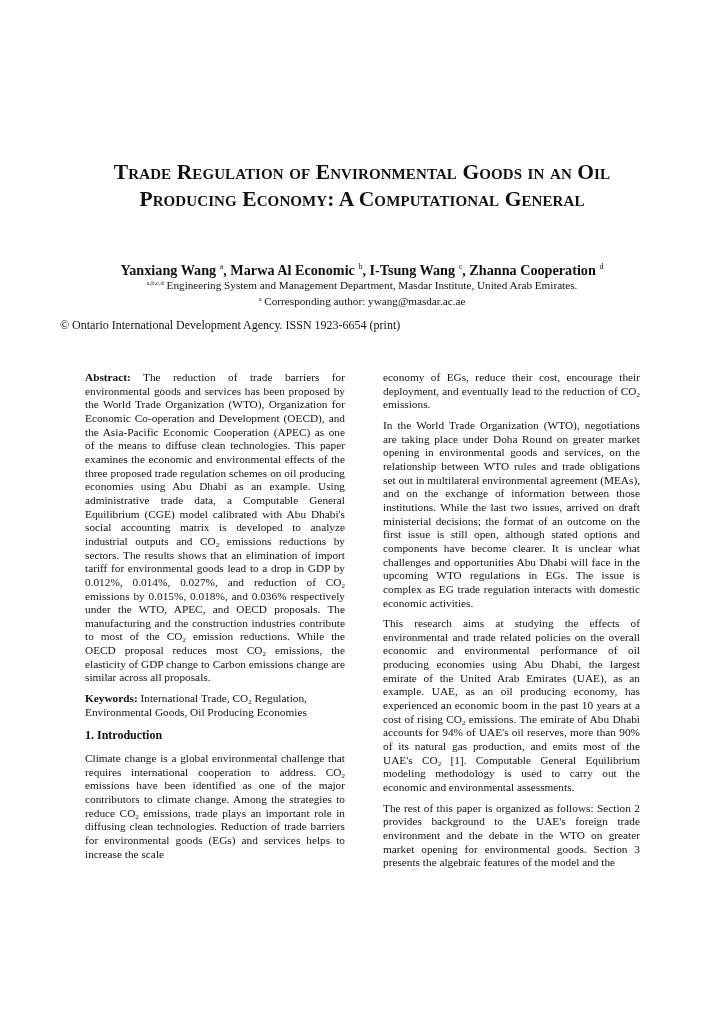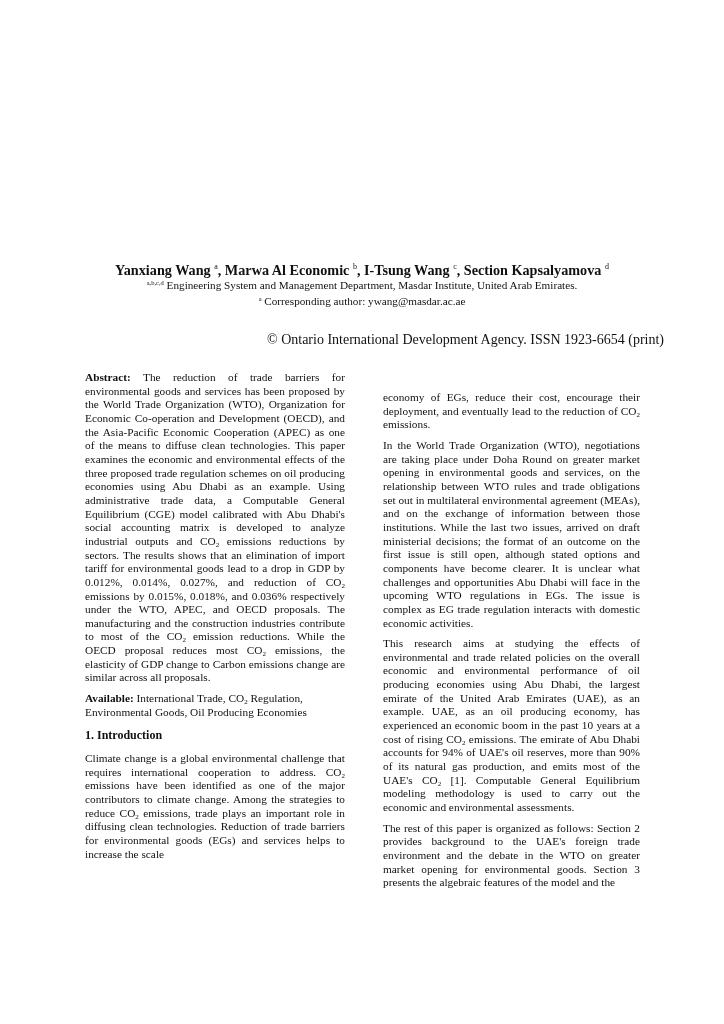--- a/index.html
+++ b/index.html
@@ -18,48 +18,50 @@
       text-align: center; font-weight: bold; font-size: 14.2px; line-height: 16px;
       white-space: nowrap;
     }
     .authors sup { font-size: 8px; font-weight: normal; vertical-align: 6px; }
     .affil {
       position: absolute; left: 60px; width: 604px; top: 276px;
       text-align: center; font-size: 11.2px; line-height: 14px; white-space: nowrap;
     }
     .affil sup { font-size: 6.5px; vertical-align: 4px; }
     .copyright {
-      position: absolute; left: 60px; width: 604px; top: 334px;
-      text-align: right; font-size: 14px; line-height: 12px; white-space: nowrap;
+      position: absolute; left: 60px; width: 604px; top: 319px;
+      text-align: left; font-size: 12px; line-height: 12px; white-space: nowrap;
     }
     .col {
       position: absolute; top: 371px; font-size: 11.3px; line-height: 13.65px;
       text-align: justify;
     }
     .col.left { left: 85px; width: 260px; }
-    .col.right { left: 383px; width: 257px; margin-top: 20px; }
+    .col.right { left: 383px; width: 257px; }
     .col p { margin: 0 0 7px 0; }
     .col .lead { font-weight: bold; }
     .col sub { font-size: 7px; vertical-align: -2px; line-height: 0; }
     .sec-head { font-weight: bold; font-size: 12px; margin: 10px 0 9px 0; }
   </style>
 </head>
 <body>
 
 <div class="title">
+  <span class="line">Trade Regulation of Environmental Goods in an Oil</span>
+  <span class="line">Producing Economy: A Computational General</span>
 </div>
 
 <div class="authors">
   <span>Yanxiang Wang</span>
   <sup>a</sup>,
   <span>Marwa Al Economic</span>
   <sup>b</sup>,
   <span>I-Tsung Wang</span>
   <sup>c</sup>,
-  <span>Section Kapsalyamova</span>
+  <span>Zhanna Cooperation</span>
   <sup>d</sup>
 </div>
 
 <div class="affil">
   <div>
     <sup>a,b,c,d</sup>
     <span>Engineering System and Management Department, Masdar Institute, United Arab Emirates.</span>
   </div>
   <div>
     <sup>a</sup>
@@ -67,21 +69,21 @@
   </div>
 </div>
 
 <div class="copyright">
   <div>© Ontario International Development Agency. ISSN 1923-6654 (print)</div>
 </div>
 
 <div class="col left">
   <p><span class="lead">Abstract:</span><span> The reduction of trade barriers for environmental goods and services has been proposed by the World Trade Organization (WTO), Organization for Economic Co-operation and Development (OECD), and the Asia-Pacific Economic Cooperation (APEC) as one of the means to diffuse clean technologies. This paper examines the economic and environmental effects of the three proposed trade regulation schemes on oil producing economies using Abu Dhabi as an example. Using administrative trade data, a Computable General Equilibrium (CGE) model calibrated with Abu Dhabi's social accounting matrix is developed to analyze industrial outputs and CO</span><sub>2</sub><span> emissions reductions by sectors. The results shows that an elimination of import tariff for environmental goods lead to a drop in GDP by 0.012%, 0.014%, 0.027%, and reduction of CO</span><sub>2</sub><span> emissions by 0.015%, 0.018%, and 0.036% respectively under the WTO, APEC, and OECD proposals. The manufacturing and the construction industries contribute to most of the CO</span><sub>2</sub><span> emission reductions. While the OECD proposal reduces most CO</span><sub>2</sub><span> emissions, the elasticity of GDP change to Carbon emissions change are similar across all proposals.</span></p>
 
-  <p style="text-align:left;"><span class="lead">Available:</span><span> International Trade, CO</span><sub>2</sub><span> Regulation, Environmental Goods, Oil Producing Economies</span></p>
+  <p style="text-align:left;"><span class="lead">Keywords:</span><span> International Trade, CO</span><sub>2</sub><span> Regulation, Environmental Goods, Oil Producing Economies</span></p>
 
   <div class="sec-head">1.  Introduction</div>
 
   <p style="margin-bottom:0;"><span>Climate change is a global environmental challenge that requires international cooperation to address. CO</span><sub>2</sub><span> emissions have been identified as one of the major contributors to climate change. Among the strategies to reduce CO</span><sub>2</sub><span id="p1-split"> emissions, trade plays an important role in diffusing clean technologies. Reduction of trade barriers for environmental goods (EGs) and services helps to increase the scale</span></p>
 </div>
 
 <div class="col right">
   <p><span id="p1-cont">economy of EGs, reduce their cost, encourage their deployment, and eventually lead to the reduction of CO</span><sub>2</sub><span> emissions.</span></p>
 
   <p>In the World Trade Organization (WTO), negotiations are taking place under Doha Round on greater market opening in environmental goods and services, on the relationship between WTO rules and trade obligations set out in multilateral environmental agreement (MEAs), and on the exchange of information between those institutions. While the last two issues, arrived on draft ministerial decisions; the format of an outcome on the first issue is still open, although stated options and components have become clearer. It is unclear what challenges and opportunities Abu Dhabi will face in the upcoming WTO regulations in EGs. The issue is complex as EG trade regulation interacts with domestic economic activities.</p>

